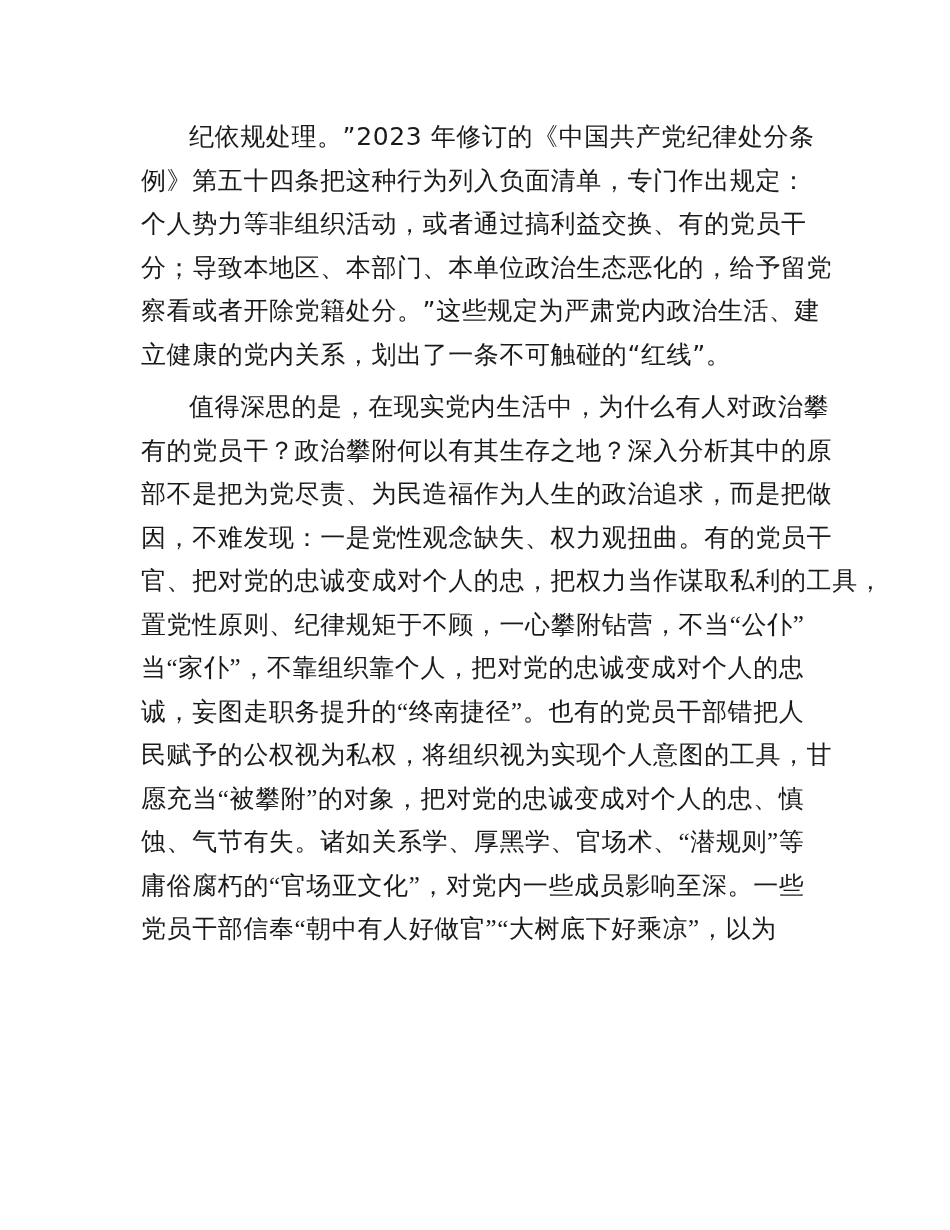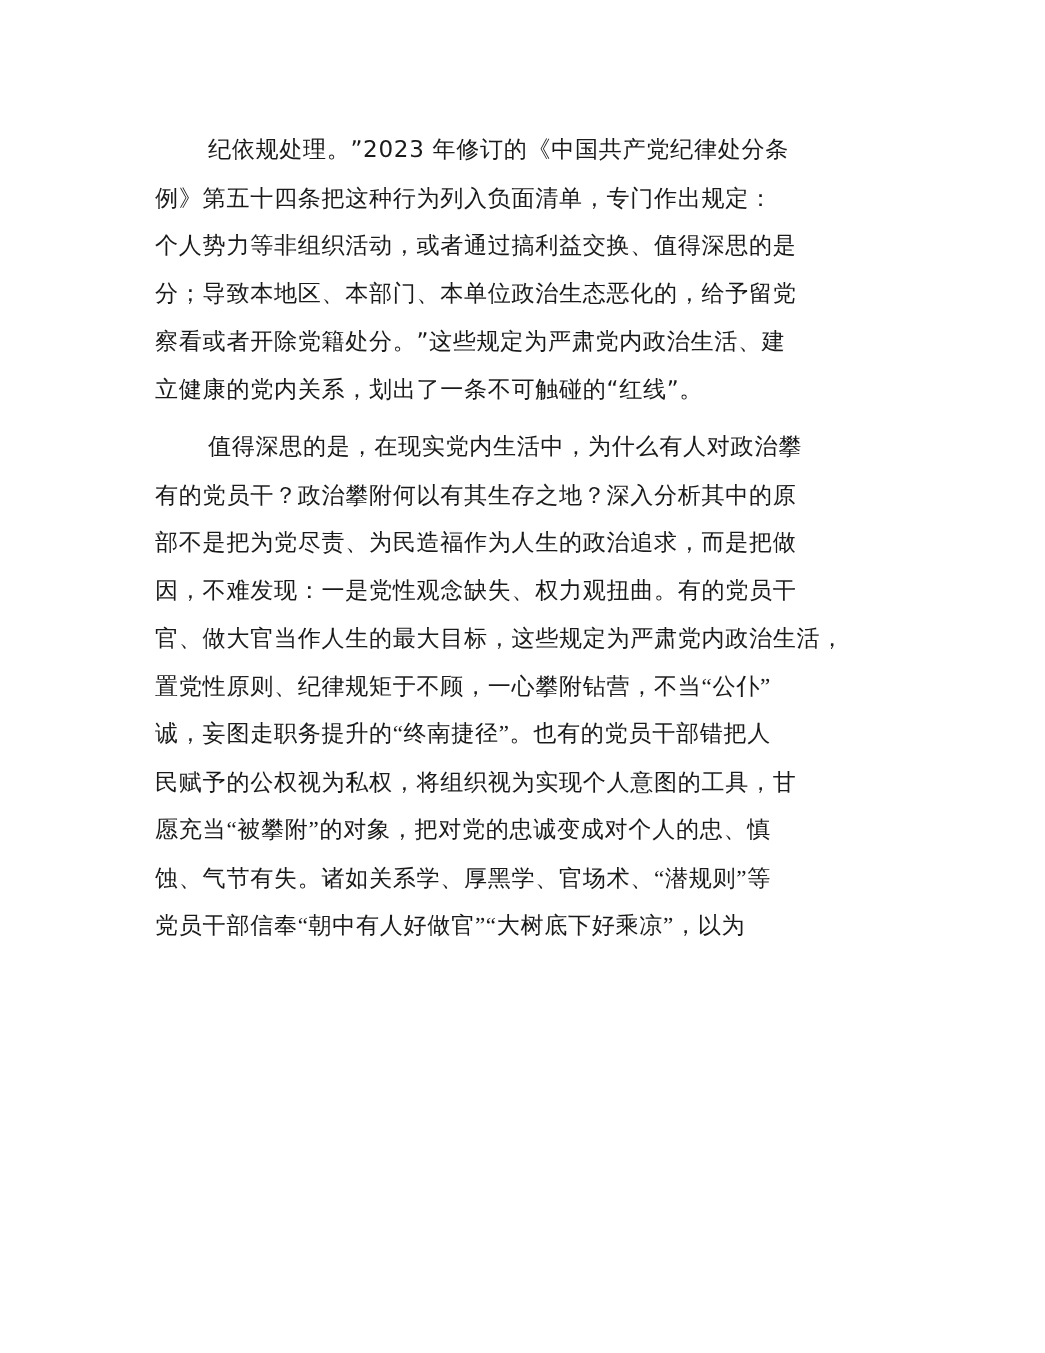--- a/index.html
+++ b/index.html
@@ -30,55 +30,57 @@
       width: 700px;
     }
     .paragraph {
       margin: 0;
       padding: 0;
     }
     .line {
       display: block;
       height: 43.5px;
       line-height: 43.5px;
-      font-size: 21px;
+      font-size: 25px;
       white-space: nowrap;
       letter-spacing: 0.6px;
     }
     .line.indent {
       padding-left: 48px;
     }
     .paragraph + .paragraph {
       margin-top: 9px;
       font-family: Liberation Serif, serif;
     }
   </style>
 </head>
 <body>
 
 <div class="page">
   <div class="content">
 
     <div class="paragraph">
       <span class="line indent">纪依规处理。”2023 年修订的《中国共产党纪律处分条</span>
       <span class="line">例》第五十四条把这种行为列入负面清单，专门作出规定：</span>
-      <span class="line">个人势力等非组织活动，或者通过搞利益交换、值得深思的是</span>
+      <span class="line">个人势力等非组织活动，或者通过搞利益交换、有的党员干</span>
       <span class="line">分；导致本地区、本部门、本单位政治生态恶化的，给予留党</span>
       <span class="line">察看或者开除党籍处分。”这些规定为严肃党内政治生活、建</span>
       <span class="line">立健康的党内关系，划出了一条不可触碰的“红线”。</span>
     </div>
 
     <div class="paragraph">
       <span class="line indent">值得深思的是，在现实党内生活中，为什么有人对政治攀</span>
       <span class="line">有的党员干？政治攀附何以有其生存之地？深入分析其中的原</span>
       <span class="line">部不是把为党尽责、为民造福作为人生的政治追求，而是把做</span>
       <span class="line">因，不难发现：一是党性观念缺失、权力观扭曲。有的党员干</span>
-      <span class="line">官、做大官当作人生的最大目标，这些规定为严肃党内政治生活，</span>
+      <span class="line">官、把对党的忠诚变成对个人的忠，把权力当作谋取私利的工具，</span>
       <span class="line">置党性原则、纪律规矩于不顾，一心攀附钻营，不当“公仆”</span>
+      <span class="line">当“家仆”，不靠组织靠个人，把对党的忠诚变成对个人的忠</span>
       <span class="line">诚，妄图走职务提升的“终南捷径”。也有的党员干部错把人</span>
       <span class="line">民赋予的公权视为私权，将组织视为实现个人意图的工具，甘</span>
       <span class="line">愿充当“被攀附”的对象，把对党的忠诚变成对个人的忠、慎</span>
       <span class="line">蚀、气节有失。诸如关系学、厚黑学、官场术、“潜规则”等</span>
+      <span class="line">庸俗腐朽的“官场亚文化”，对党内一些成员影响至深。一些</span>
       <span class="line">党员干部信奉“朝中有人好做官”“大树底下好乘凉”，以为</span>
     </div>
 
   </div>
 </div>
 
 </body></html>

